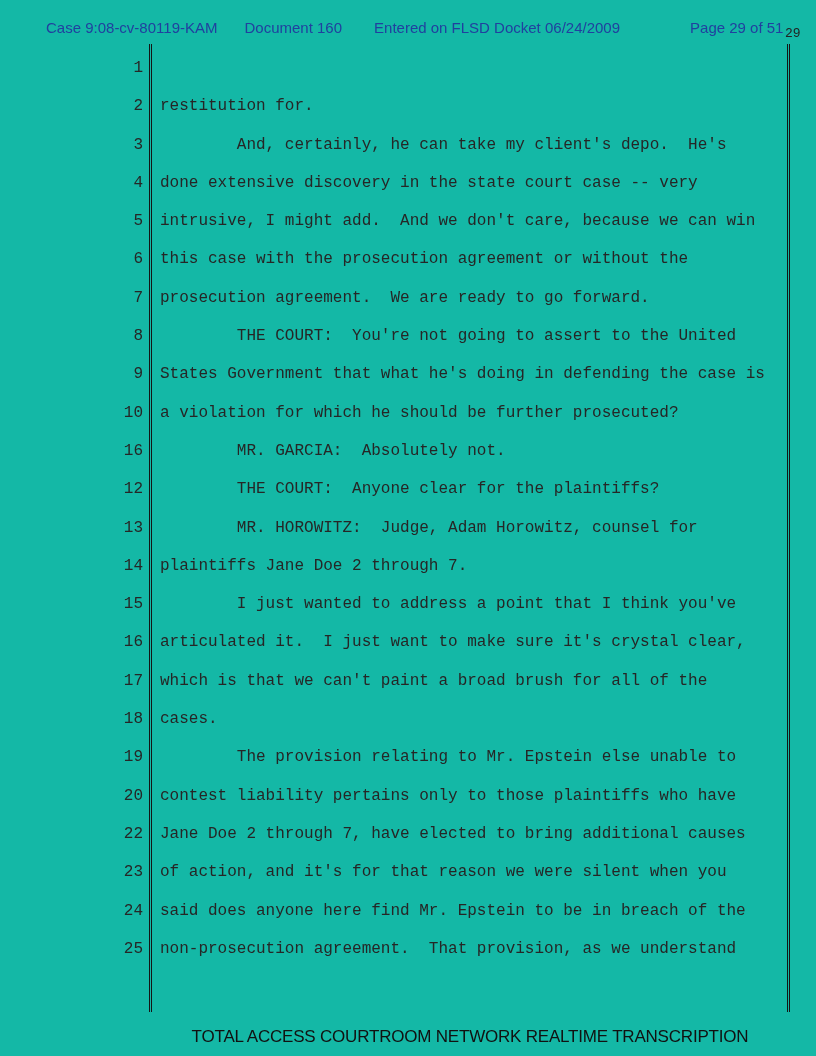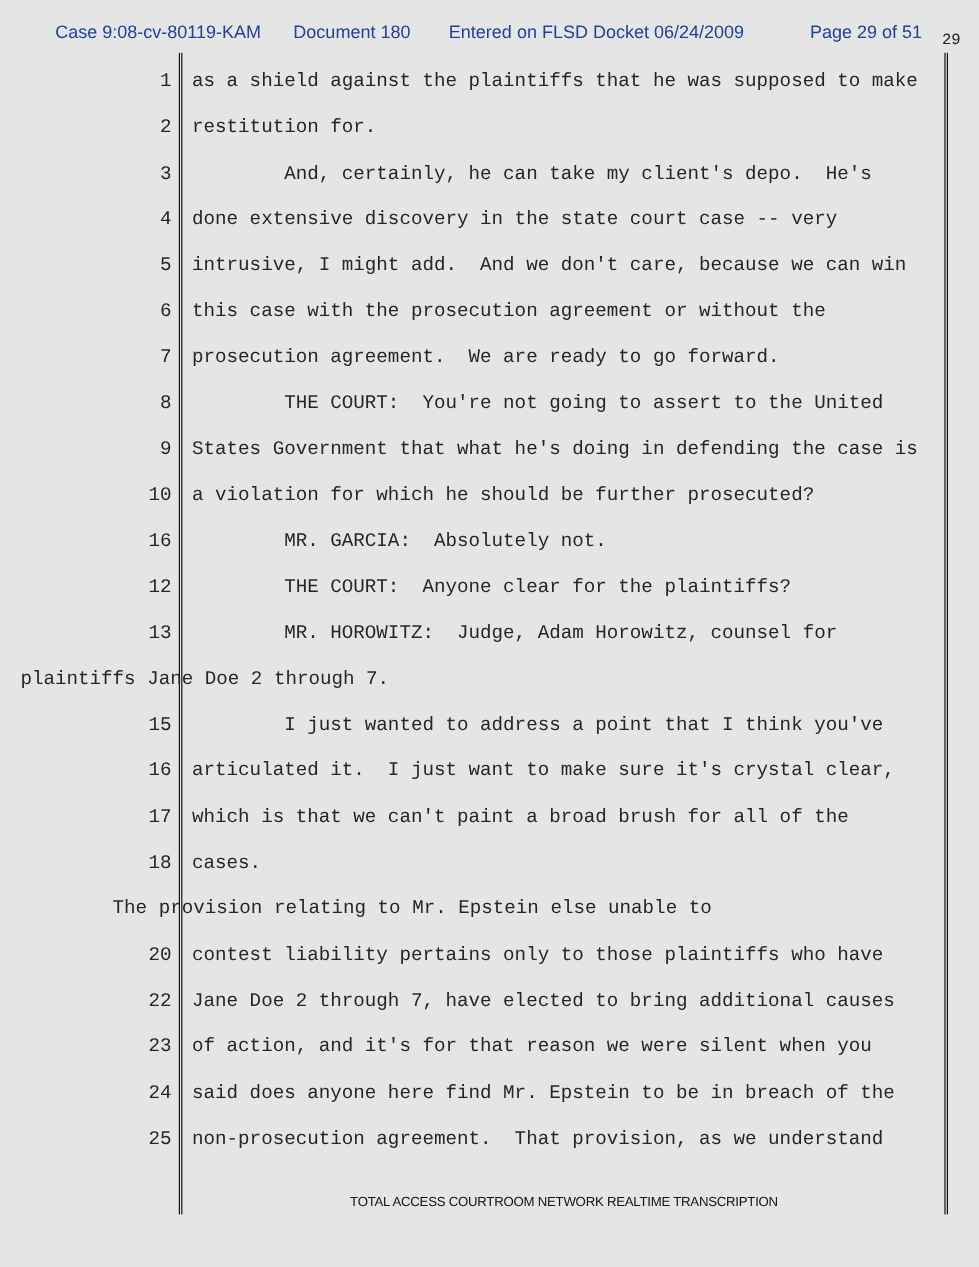--- a/index.html
+++ b/index.html
@@ -4,40 +4,40 @@
 <style>
   html, body {
     margin: 0;
     padding: 0;
     background: #ffffff;
   }
   .page {
     position: relative;
     width: 816px;
     height: 1056px;
-    background: #e5e5e5;
+    background: #14b8a6;
     overflow: hidden;
     font-family: "Liberation Sans", sans-serif;
   }
 
   
   .docket-header {
     position: absolute;
     top: 19px;
     left: 46px;
     display: flex;
     align-items: baseline;
     font-family: "Liberation Sans", sans-serif;
     font-size: 15px;
     color: var(--header-blue, #21409f);
     white-space: nowrap;
   }
   .docket-header .seg-document { margin-left: 27px; }
   .docket-header .seg-entered  { margin-left: 32px; text-align: center; }
-  .docket-header .seg-page     { margin-left: 55px; }
+  .docket-header .seg-page     { margin-left: 70px; }
 
   .page-number-stamp {
     position: absolute;
     top: 26px;
     left: 785px;
     font-family: "Liberation Mono", "DejaVu Sans Mono", monospace;
     font-size: 13px;
     color: #222222;
   }
 
@@ -76,68 +76,68 @@
     flex: none;
   }
   .t-text {
     padding-left: 17px;
     flex: none;
   }
 
   
   .transcript-footer {
     position: absolute;
-    top: 996px;
+    top: 1027px;
     left: 150px;
     width: 640px;
     text-align: center;
     font-family: "Liberation Sans", sans-serif;
-    font-size: 11px;
+    font-size: 17px;
     letter-spacing: -0.2px;
     color: #111111;
     white-space: nowrap;
   }
 </style>
 </head>
 <body>
 
 <div class="page">
 
   <div class="docket-header">
     <span class="seg-case">Case 9:08-cv-80119-KAM</span>
-    <span class="seg-document">Document 180</span>
+    <span class="seg-document">Document 160</span>
     <span class="seg-entered">Entered on FLSD Docket 06/24/2009</span>
     <span class="seg-page">Page 29 of 51</span>
   </div>
 
   <div class="page-number-stamp">29</div>
 
   <div class="vrule vrule-left"></div>
   <div class="vrule vrule-right"></div>
 
   <div class="transcript-body">
-      <div class="t-row"><span class="t-num">1</span><span class="t-text">as a shield against the plaintiffs that he was supposed to make</span></div>
+      <div class="t-row"><span class="t-num">1</span></div>
       <div class="t-row"><span class="t-num">2</span><span class="t-text">restitution for.</span></div>
       <div class="t-row"><span class="t-num">3</span><span class="t-text">        And, certainly, he can take my client's depo.  He's</span></div>
       <div class="t-row"><span class="t-num">4</span><span class="t-text">done extensive discovery in the state court case -- very</span></div>
       <div class="t-row"><span class="t-num">5</span><span class="t-text">intrusive, I might add.  And we don't care, because we can win</span></div>
       <div class="t-row"><span class="t-num">6</span><span class="t-text">this case with the prosecution agreement or without the</span></div>
       <div class="t-row"><span class="t-num">7</span><span class="t-text">prosecution agreement.  We are ready to go forward.</span></div>
       <div class="t-row"><span class="t-num">8</span><span class="t-text">        THE COURT:  You're not going to assert to the United</span></div>
       <div class="t-row"><span class="t-num">9</span><span class="t-text">States Government that what he's doing in defending the case is</span></div>
       <div class="t-row"><span class="t-num">10</span><span class="t-text">a violation for which he should be further prosecuted?</span></div>
       <div class="t-row"><span class="t-num">16</span><span class="t-text">        MR. GARCIA:  Absolutely not.</span></div>
       <div class="t-row"><span class="t-num">12</span><span class="t-text">        THE COURT:  Anyone clear for the plaintiffs?</span></div>
       <div class="t-row"><span class="t-num">13</span><span class="t-text">        MR. HOROWITZ:  Judge, Adam Horowitz, counsel for</span></div>
-      <div class="t-row"><span class="t-text">plaintiffs Jane Doe 2 through 7.</span></div>
+      <div class="t-row"><span class="t-num">14</span><span class="t-text">plaintiffs Jane Doe 2 through 7.</span></div>
       <div class="t-row"><span class="t-num">15</span><span class="t-text">        I just wanted to address a point that I think you've</span></div>
       <div class="t-row"><span class="t-num">16</span><span class="t-text">articulated it.  I just want to make sure it's crystal clear,</span></div>
       <div class="t-row"><span class="t-num">17</span><span class="t-text">which is that we can't paint a broad brush for all of the</span></div>
       <div class="t-row"><span class="t-num">18</span><span class="t-text">cases.</span></div>
-      <div class="t-row"><span class="t-text">        The provision relating to Mr. Epstein else unable to</span></div>
+      <div class="t-row"><span class="t-num">19</span><span class="t-text">        The provision relating to Mr. Epstein else unable to</span></div>
       <div class="t-row"><span class="t-num">20</span><span class="t-text">contest liability pertains only to those plaintiffs who have</span></div>
       <div class="t-row"><span class="t-num">22</span><span class="t-text">Jane Doe 2 through 7, have elected to bring additional causes</span></div>
       <div class="t-row"><span class="t-num">23</span><span class="t-text">of action, and it's for that reason we were silent when you</span></div>
       <div class="t-row"><span class="t-num">24</span><span class="t-text">said does anyone here find Mr. Epstein to be in breach of the</span></div>
       <div class="t-row"><span class="t-num">25</span><span class="t-text">non-prosecution agreement.  That provision, as we understand</span></div>
     </div>
 
   <div class="transcript-footer">TOTAL ACCESS COURTROOM NETWORK REALTIME TRANSCRIPTION</div>
 
 </div>

